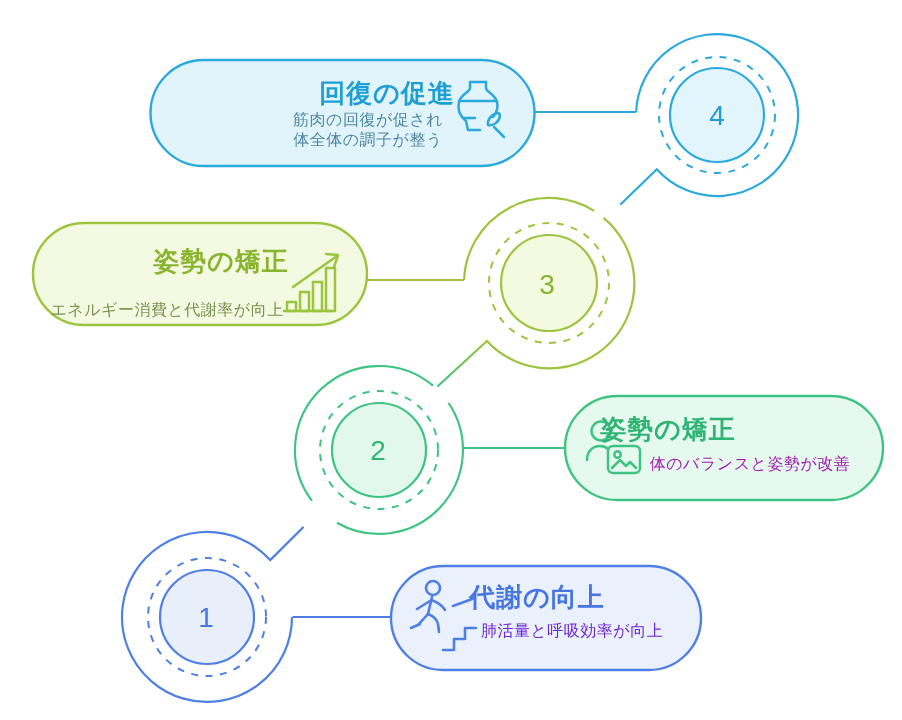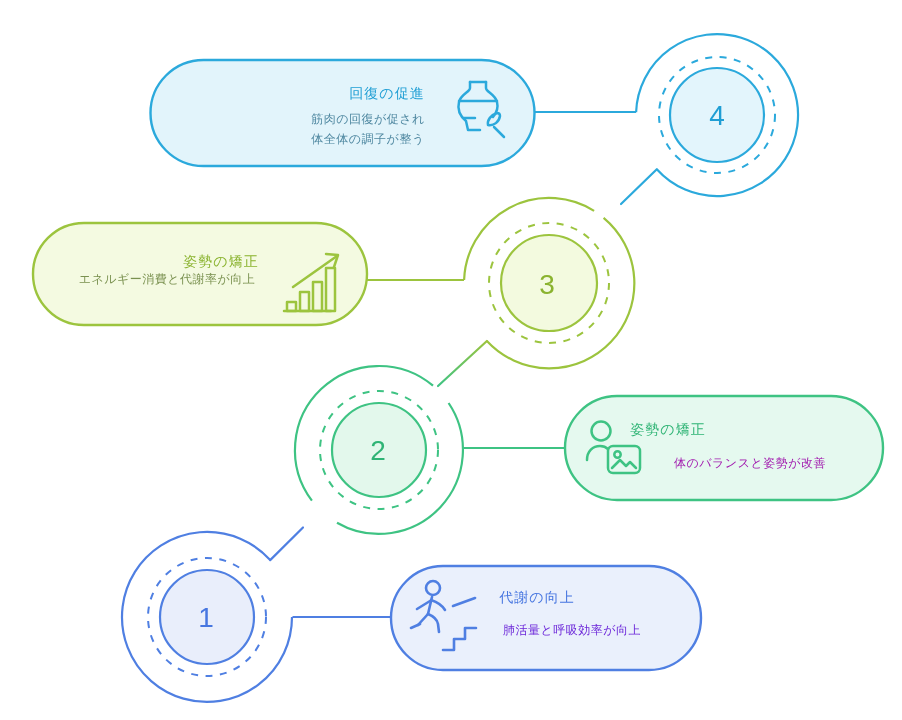--- a/index.html
+++ b/index.html
@@ -2,22 +2,22 @@
 <html><head>
 <meta charset="utf-8">
 <style>
   html,body{margin:0;padding:0;background:#ffffff;}
   #stage{
     position:relative;width:902px;height:720px;background:#ffffff;overflow:hidden;
     font-family:"Liberation Sans","DejaVu Sans",sans-serif;
   }
   #shapes{position:absolute;left:0;top:0;}
   .t{position:absolute;transform:translate(-50%,-50%);white-space:nowrap;line-height:1;}
-  .title{font-size:14px;font-weight:400;letter-spacing:1px;}
-  .sub{font-size:12px;font-weight:400;letter-spacing:0.5px;font-family:Liberation Mono, monospace;}
+  .title{font-size:26px;font-weight:700;letter-spacing:1px;}
+  .sub{font-size:16px;font-weight:400;letter-spacing:0.5px;}
   .num{font-size:28px;font-weight:500;}
   .c-cyan{color:#1f9ed4;}   .s-cyan{color:#4e87a0;}
   .c-lime{color:#8ab32f;}   .s-lime{color:#7a9150;}
   .c-green{color:#2fb475;}  .s-green{color:#a21caf;}
   .c-blue{color:#4776e0;}   .s-blue{color:#6d28d9;}
 </style>
 </head>
 <body>
 
 <div id="stage">
@@ -117,21 +117,21 @@
   <div class="t num c-cyan" style="left:717px;top:116px;">4</div>
   <div class="t num c-lime" style="left:547px;top:285px;">3</div>
   <div class="t num c-green" style="left:378px;top:451px;">2</div>
   <div class="t num c-blue" style="left:206px;top:618px;">1</div>
 
   <div class="t title c-cyan" style="left:387px;top:93px;">回復の促進</div>
   <div class="t sub s-cyan" style="left:368px;top:120px;">筋肉の回復が促され</div>
   <div class="t sub s-cyan" style="left:368px;top:140px;">体全体の調子が整う</div>
 
   <div class="t title c-lime" style="left:221px;top:261px;">姿勢の矯正</div>
-  <div class="t sub s-lime" style="left:167px;top:280px;text-align:center;">エネルギー消費と代謝率が向上</div>
+  <div class="t sub s-lime" style="left:167px;top:310px;text-align:center;">エネルギー消費と代謝率が向上</div>
 
   <div class="t title c-green" style="left:668px;top:429px;">姿勢の矯正</div>
   <div class="t sub s-green" style="left:750px;top:464px;">体のバランスと姿勢が改善</div>
 
   <div class="t title c-blue" style="left:537px;top:597px;">代謝の向上</div>
   <div class="t sub s-blue" style="left:572px;top:631px;">肺活量と呼吸効率が向上</div>
 
 </div>
 
 </body></html>

